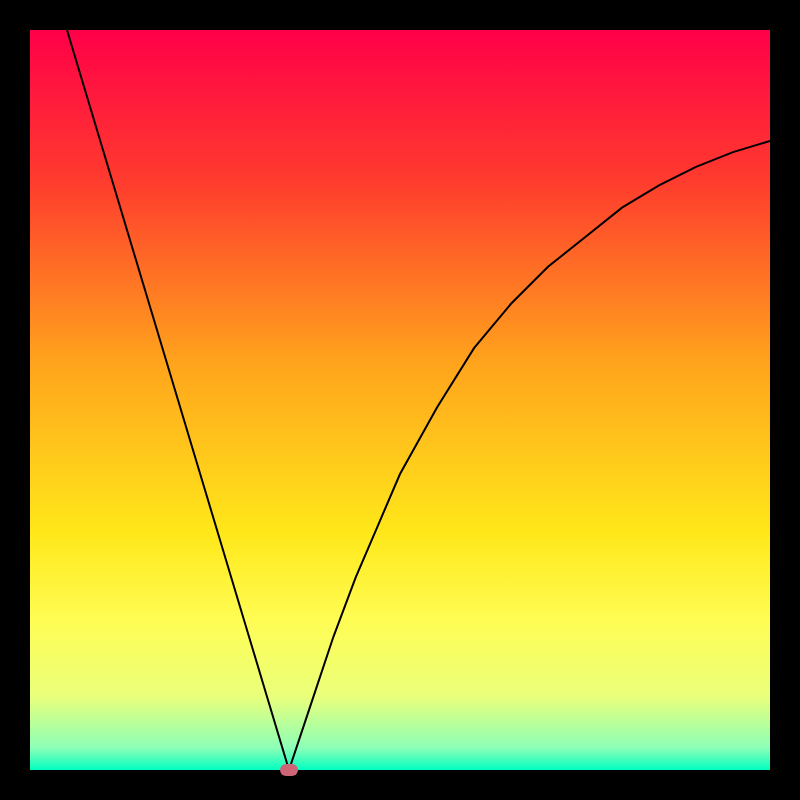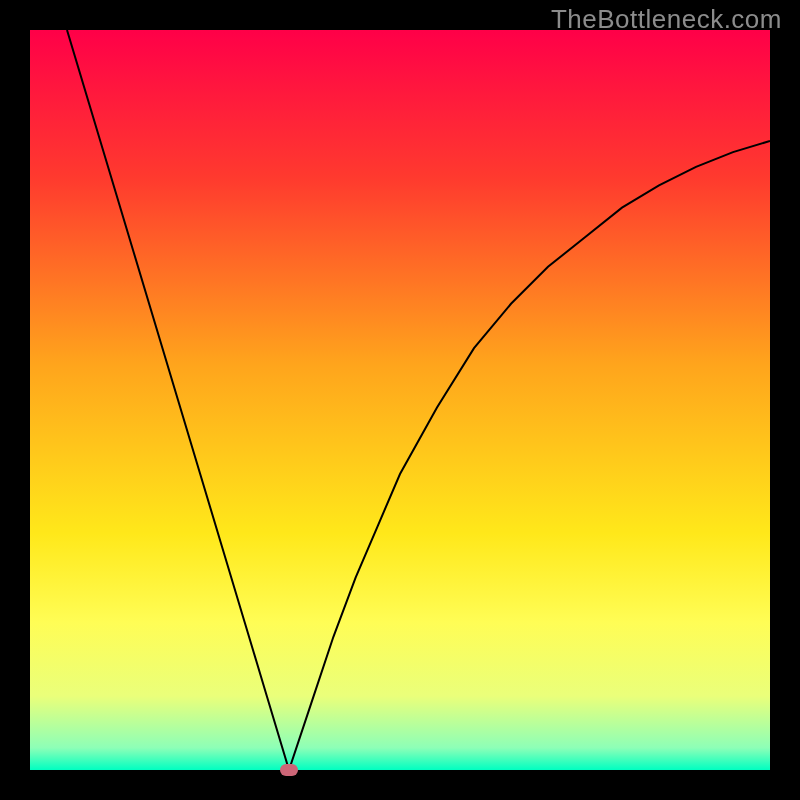--- a/index.html
+++ b/index.html
@@ -48,21 +48,20 @@
     border-radius: 6px;
     background: #cc6677;
     z-index: 2;
     transform: translate(-50%, -50%);
   }
 </style>
 </head>
 <body>
 
 <div class="outer">
-  <div class="watermark">TheBottleneck.com</div>
   <div class="plot">
     <svg class="grad" viewBox="0 0 100 100" preserveAspectRatio="none">
       <defs>
         <linearGradient id="bg" x1="0" y1="0" x2="0" y2="1">
             <stop offset="0%" stop-color="#ff0048"></stop>
             <stop offset="20%" stop-color="#ff3a2e"></stop>
             <stop offset="45%" stop-color="#ffa41c"></stop>
             <stop offset="68%" stop-color="#ffe81a"></stop>
             <stop offset="80%" stop-color="#fffd55"></stop>
             <stop offset="90%" stop-color="#eaff7a"></stop>

